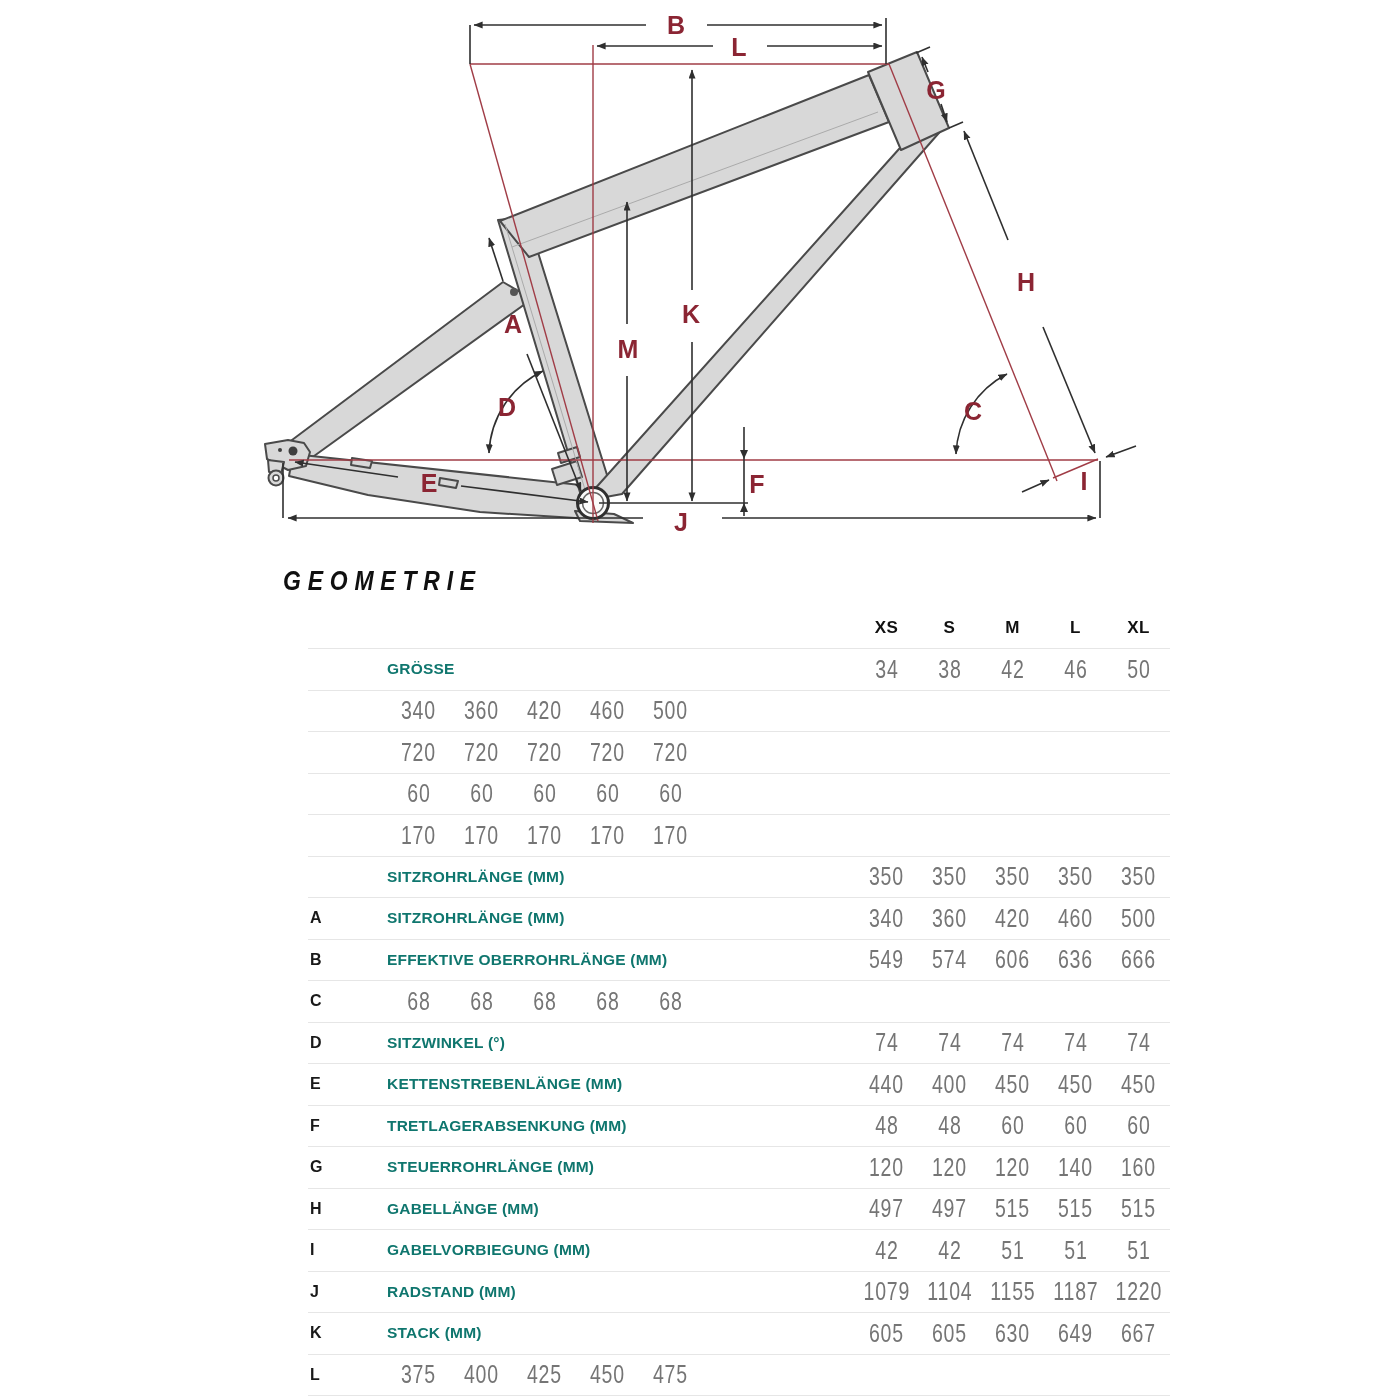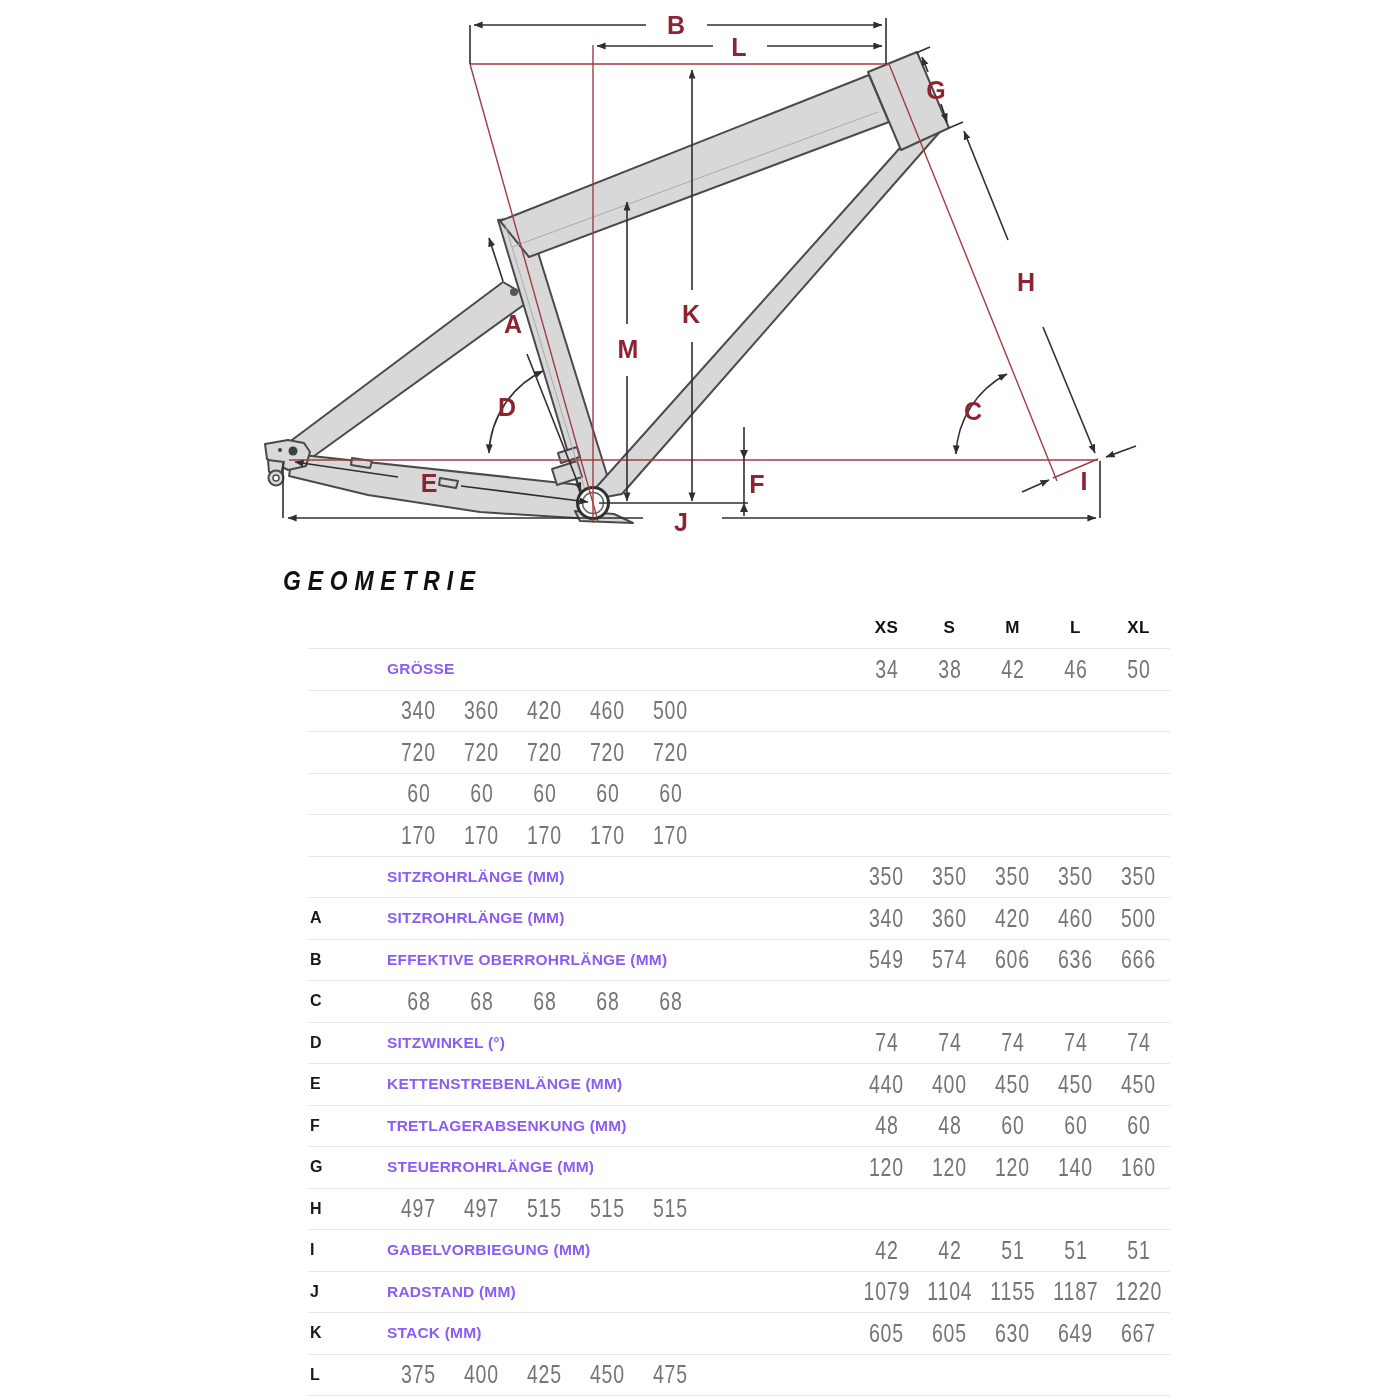--- a/index.html
+++ b/index.html
@@ -29,21 +29,21 @@
   .t-row{
     display:flex;align-items:center;height:41.5px;
     border-bottom:1px solid var(--divider);
   }
   .t-row.header{height:42px;}
   .cell-letter{
     width:79px;flex:0 0 79px;font-size:16px;font-weight:700;color:#191919;
     padding-left:2px;letter-spacing:0.3px;
   }
   .cell-label{
-    flex:1 1 auto;font-size:15.5px;font-weight:700;color:#8b5cf6;
+    flex:1 1 auto;font-size:15.5px;font-weight:700;color:#0f766e;
     letter-spacing:0.2px;white-space:nowrap;
   }
   .cell-val{
     width:63px;flex:0 0 63px;text-align:center;overflow:visible;
   }
   .cell-val .num{
     display:inline-block;font-size:25px;font-weight:400;color:var(--value-gray);
     transform:scaleX(0.78);transform-origin:center;letter-spacing:1px;white-space:nowrap;
   }
   .cell-val .size-h{
@@ -287,20 +287,21 @@
       <span class="cell-label">STEUERROHRLÄNGE (MM)</span>
       <span class="cell-val"><span class="num">120</span></span>
       <span class="cell-val"><span class="num">120</span></span>
       <span class="cell-val"><span class="num">120</span></span>
       <span class="cell-val"><span class="num">140</span></span>
       <span class="cell-val"><span class="num">160</span></span>
     </div>
 
     <div class="t-row">
       <span class="cell-letter">H</span>
+      <span class="cell-label">GABELLÄNGE (MM)</span>
       <span class="cell-val"><span class="num">497</span></span>
       <span class="cell-val"><span class="num">497</span></span>
       <span class="cell-val"><span class="num">515</span></span>
       <span class="cell-val"><span class="num">515</span></span>
       <span class="cell-val"><span class="num">515</span></span>
     </div>
 
     <div class="t-row">
       <span class="cell-letter">I</span>
       <span class="cell-label">GABELVORBIEGUNG (MM)</span>

